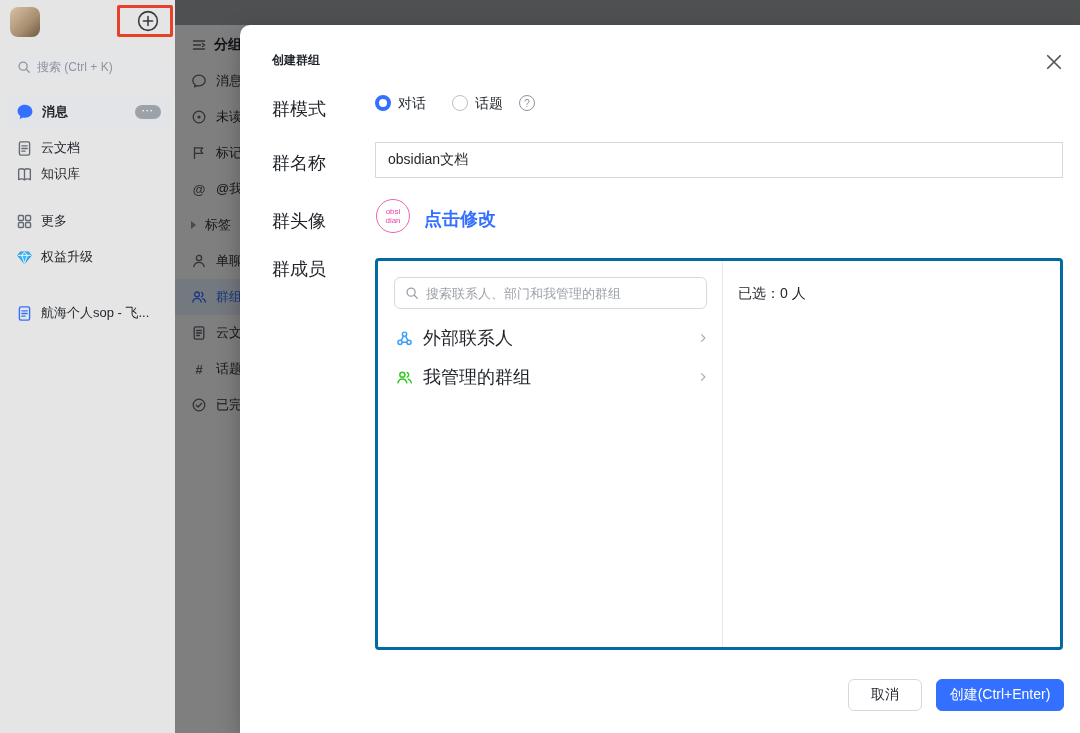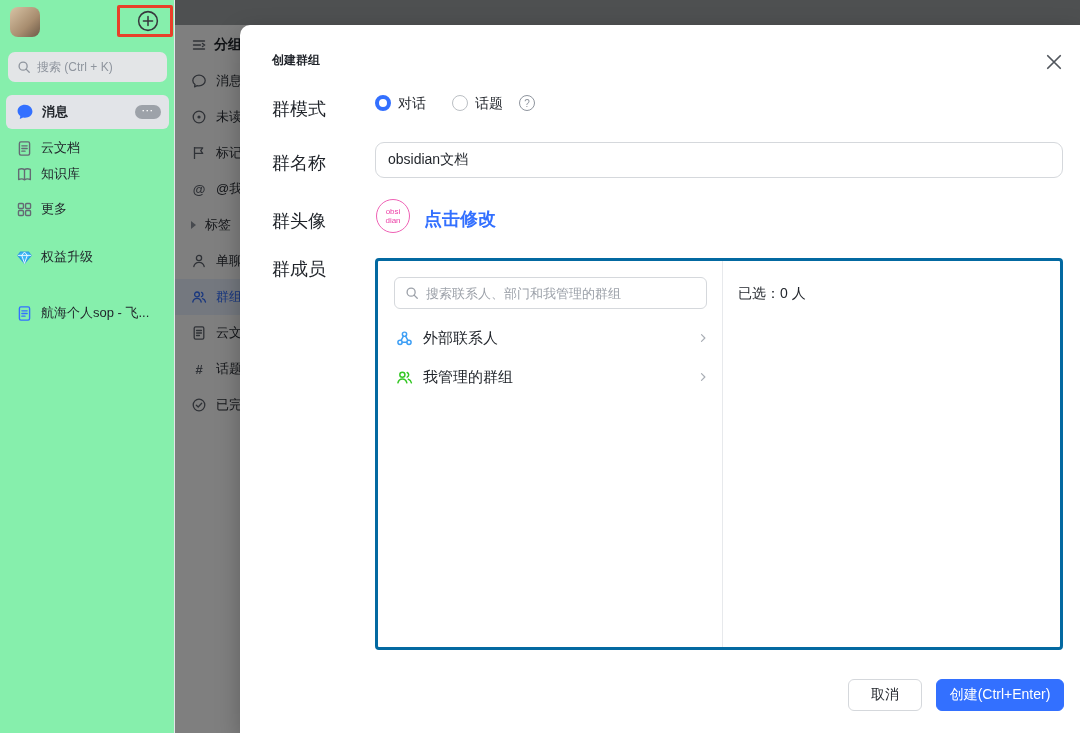--- a/index.html
+++ b/index.html
@@ -3,21 +3,21 @@
 <meta charset="utf-8">
 <style>
   * { margin:0; padding:0; box-sizing:border-box; }
   html,body { width:1080px; height:733px; }
   body { font-family:"Liberation Sans","DejaVu Sans",sans-serif; color:#1f2329; }
   .screen { position:relative; width:1080px; height:733px; overflow:hidden; background:#fff; }
   .abs { position:absolute; }
   .ico { display:inline-flex; align-items:center; justify-content:center; flex:0 0 auto; }
 
   
-  .sidebar { left:0; top:0; width:175px; height:733px; background:#86efac; border-right:1px solid #e3e5e8; z-index:2; }
+  .sidebar { left:0; top:0; width:175px; height:733px; background:#e5e5e5; border-right:1px solid #e3e5e8; z-index:2; }
   .avatar { left:10px; top:7px; width:30px; height:30px; border-radius:8px;
             background:linear-gradient(135deg,#d8c3a5 0%,#a88d6f 60%,#6d5a47 100%); }
   .plus-btn { left:136px; top:9px; width:24px; height:24px; color:#37393d; cursor:pointer; }
   .annotation-box { left:117px; top:5px; width:56px; height:32px; border:3px solid #e8402a; border-radius:2px; z-index:30; pointer-events:none; }
   .search-box { left:8px; top:52px; width:159px; height:30px; background:#e3e5e7; border-radius:7px;
                 display:flex; align-items:center; gap:6px; padding:0 9px; color:#8f959e; font-size:12px; }
   .side-item { left:6px; width:163px; height:34px; border-radius:6px; display:flex; align-items:center; gap:8px;
                padding:0 8px 0 10px; font-size:13px; color:#1f2329; cursor:pointer; }
   .side-item.sel { background:#e2e4e8; font-weight:bold; }
   .badge { margin-left:auto; width:26px; height:14px; border-radius:7px; background:#9da2a9; color:#fff;
@@ -42,34 +42,34 @@
            z-index:10; box-shadow:0 8px 24px rgba(0,0,0,.25); }
   .m-title { left:32px; top:27px; font-size:12px; font-weight:bold; }
   .m-close { left:801px; top:24px; width:26px; height:26px; color:#51565d; cursor:pointer; }
   .m-label { left:32px; font-size:18px; font-weight:normal; color:#1f2329; }
   .radio-row { left:135px; top:70px; height:24px; display:flex; font-size:14px; }
   .radio { width:16px; height:16px; border-radius:50%; background:#fff; margin-right:7px; cursor:pointer; }
   .radio.on { border:4.5px solid #3370ff; }
   .radio.off { border:1.5px solid #bbbfc4; }
   .qmark { width:16px; height:16px; border:1.3px solid #8f959e; border-radius:50%; color:#8f959e;
            font-size:10px; display:inline-flex; align-items:center; justify-content:center; margin-left:16px; cursor:pointer; }
-  .name-input { left:135px; top:117px; width:688px; height:36px; border:1px solid #d5d8dc; border-radius:9px;
+  .name-input { left:135px; top:117px; width:688px; height:36px; border:1px solid #d5d8dc; border-radius:0;
                 padding:0 12px; font-size:14px; color:#1f2329; outline:none; font-family:inherit; }
   .gavatar { left:136px; top:174px; width:34px; height:34px; border-radius:50%; border:1px solid #ef62b5;
              background:#fff; color:#ec3fa6; font-size:8px; line-height:9px; display:flex; flex-direction:column;
              align-items:center; justify-content:center; cursor:pointer; }
   .g-link { left:184px; top:182px; font-size:18px; font-weight:bold; color:#3370ff; cursor:pointer; }
   .members-panel { left:135px; top:233px; width:688px; height:392px; border:3px solid #0369a1; border-radius:4px; display:flex; }
   .mp-left { width:345px; border-right:1px solid #e7e9ec; position:relative; }
   .mp-search { position:absolute; left:16px; top:16px; width:313px; height:32px; border:1px solid #d5d8dc; border-radius:6px;
                display:flex; align-items:center; gap:7px; padding:0 10px; color:#9ca1a9; }
   .mp-search input { border:none; outline:none; flex:1; font-size:13px; color:#1f2329; font-family:inherit; }
   .mp-search input::placeholder { color:#9ca1a9; }
   .src-row { position:absolute; left:0; width:345px; height:38px; display:flex; align-items:center; gap:10px;
-             padding:0 14px 0 18px; font-size:15px; cursor:pointer; }
+             padding:0 14px 0 18px; font-size:18px; cursor:pointer; }
   .src-row .chev { margin-left:auto; color:#a8adb4; }
   .mp-right { flex:1; position:relative; }
   .sel-summary { position:absolute; left:15px; top:24px; font-size:14px; color:#1f2329; }
   .btn { position:absolute; top:654px; height:32px; border-radius:6px; font-size:14px; display:flex;
          align-items:center; justify-content:center; cursor:pointer; font-family:inherit; }
   .btn-cancel { left:608px; width:74px; background:#fff; border:1px solid #d5d8dc; color:#1f2329; }
   .btn-create { left:696px; width:128px; background:#3370ff; border:1px solid #3370ff; color:#fff; }
 </style>
 </head>
 <body>
@@ -208,21 +208,21 @@
     <div class="abs side-item" style="top:157px;">
       <span class="ico g">
           <svg width="17" height="17" viewBox="0 0 16 16" fill="none" stroke="#646a73" stroke-width="1.3" stroke-linejoin="round">
             <path d="M8 3.4C6.5 2.4 4.3 2.4 2.5 3.2v9.6c1.8-.8 4-.8 5.5.2 1.5-1 3.7-1 5.5-.2V3.2c-1.8-.8-4-.8-5.5.2z"></path>
             <path d="M8 3.6v9.2"></path>
           </svg>
         </span>
       <span>知识库</span>
     </div>
 
-    <div class="abs side-item" style="top:192px;text-align:right;">
+    <div class="abs side-item" style="top:204px;text-align:right;">
       <span class="ico g">
           <svg width="17" height="17" viewBox="0 0 16 16" fill="none" stroke="#646a73" stroke-width="1.3">
             <rect x="2.3" y="2.3" width="4.7" height="4.7" rx="1"></rect>
             <rect x="9" y="2.3" width="4.7" height="4.7" rx="1"></rect>
             <rect x="2.3" y="9" width="4.7" height="4.7" rx="1"></rect>
             <rect x="9" y="9" width="4.7" height="4.7" rx="1"></rect>
           </svg>
         </span>
       <span>更多</span>
     </div>

